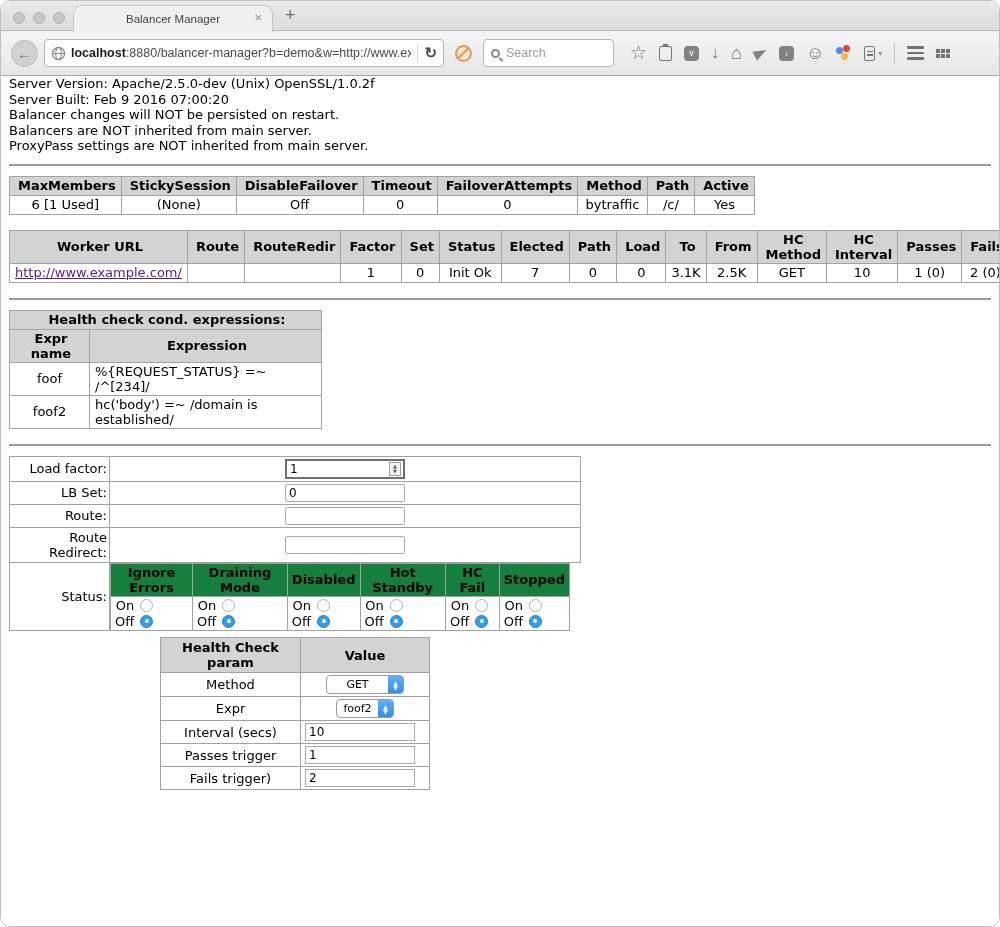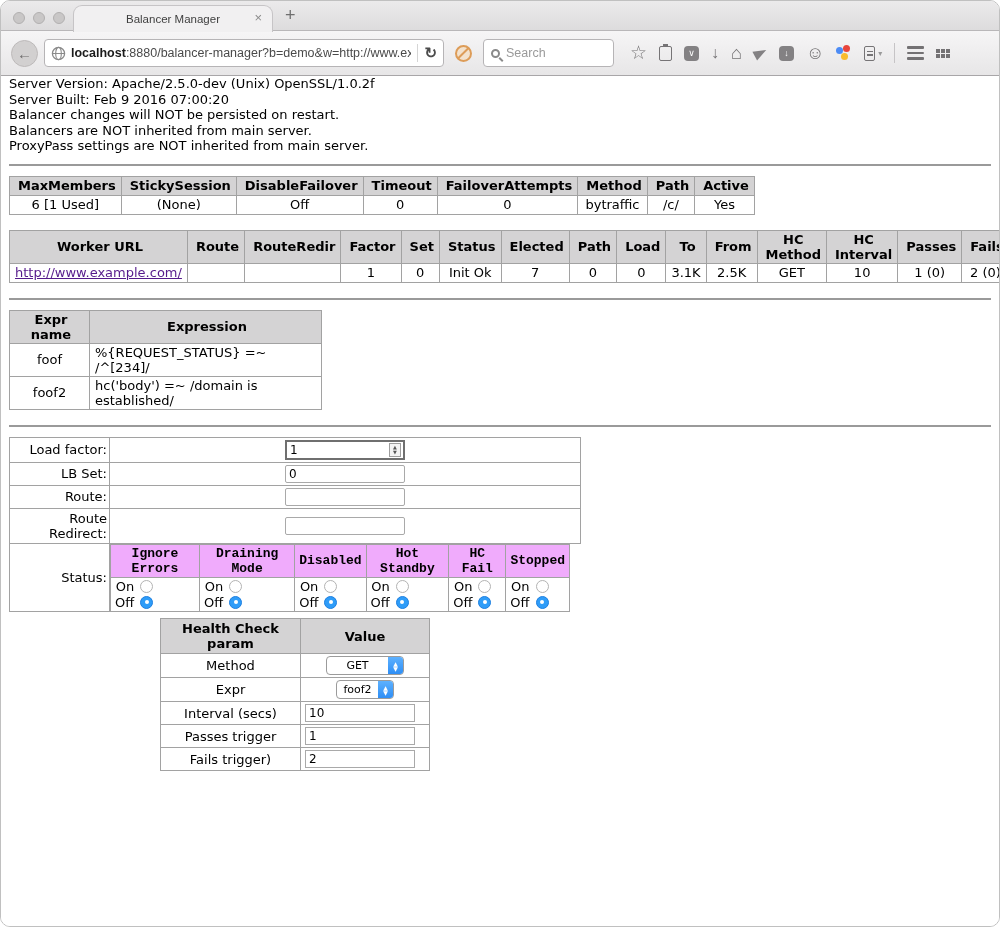--- a/index.html
+++ b/index.html
@@ -104,21 +104,21 @@
             font-size:12px; font-family:"DejaVu Sans", sans-serif; padding:0 3px; background:#fff; }
   .numwrap { position:relative; display:inline-block; }
   .numwrap input { width:120px; height:20px; border:2px solid #6f6f6f; font-size:12px;
                    font-family:"DejaVu Sans", sans-serif; padding:0 16px 0 3px; background:#fff; }
   .spinner { position:absolute; right:4px; top:3px; width:12px; height:14px;
              border:1px solid #9d9d9d; background:#f4f4f4; display:flex; flex-direction:column;
              align-items:center; justify-content:center; font-size:5px; line-height:5px; color:#555; }
 
   table.statustbl { border-collapse:collapse; width:460px; font-size:13px; }
   table.statustbl th, table.statustbl td { border:1px solid #a2a2a2; padding:1px 4px; }
-  table.statustbl th { background:#f0abfc;font-family:Liberation Mono, monospace; }
+  table.statustbl th { background:#15803d; }
   .radio-pair { display:inline-grid; grid-template-columns:auto 14px; gap:1px 5px;
                 align-items:center; justify-items:end; }
   .radio { width:13px; height:13px; border-radius:50%; background:#fff;
            border:1px solid #b3b3b3; display:inline-block; position:relative; }
   .radio.checked { background:#2e9cf8; border-color:#1d7fe0; }
   .radio.checked::after { content:""; position:absolute; width:4px; height:4px;
            border-radius:50%; background:#fff; left:3.5px; top:3.5px; }
   td.statuscell { }
 
   table.hctbl { border-collapse:collapse; width:270px; margin:2px auto; font-size:13px; }
@@ -288,20 +288,23 @@
         <td></td>
 
       </tr>
     </tbody>
       </table>
 
     <hr class="rule">
 
     <table class="data" id="expr-table">
       <tbody>
+          <tr>
+        <th colspan="2">Health check cond. expressions:</th>
+      </tr>
       <tr>
         <th style="width:80px">Expr name</th>
         <th style="width:232px">Expression</th>
       </tr>
       <tr>
         <td>foof</td>
         <td class="exprcell">%{REQUEST_STATUS} =~ /^[234]/</td>
       </tr>
       <tr>
         <td>foof2</td>

